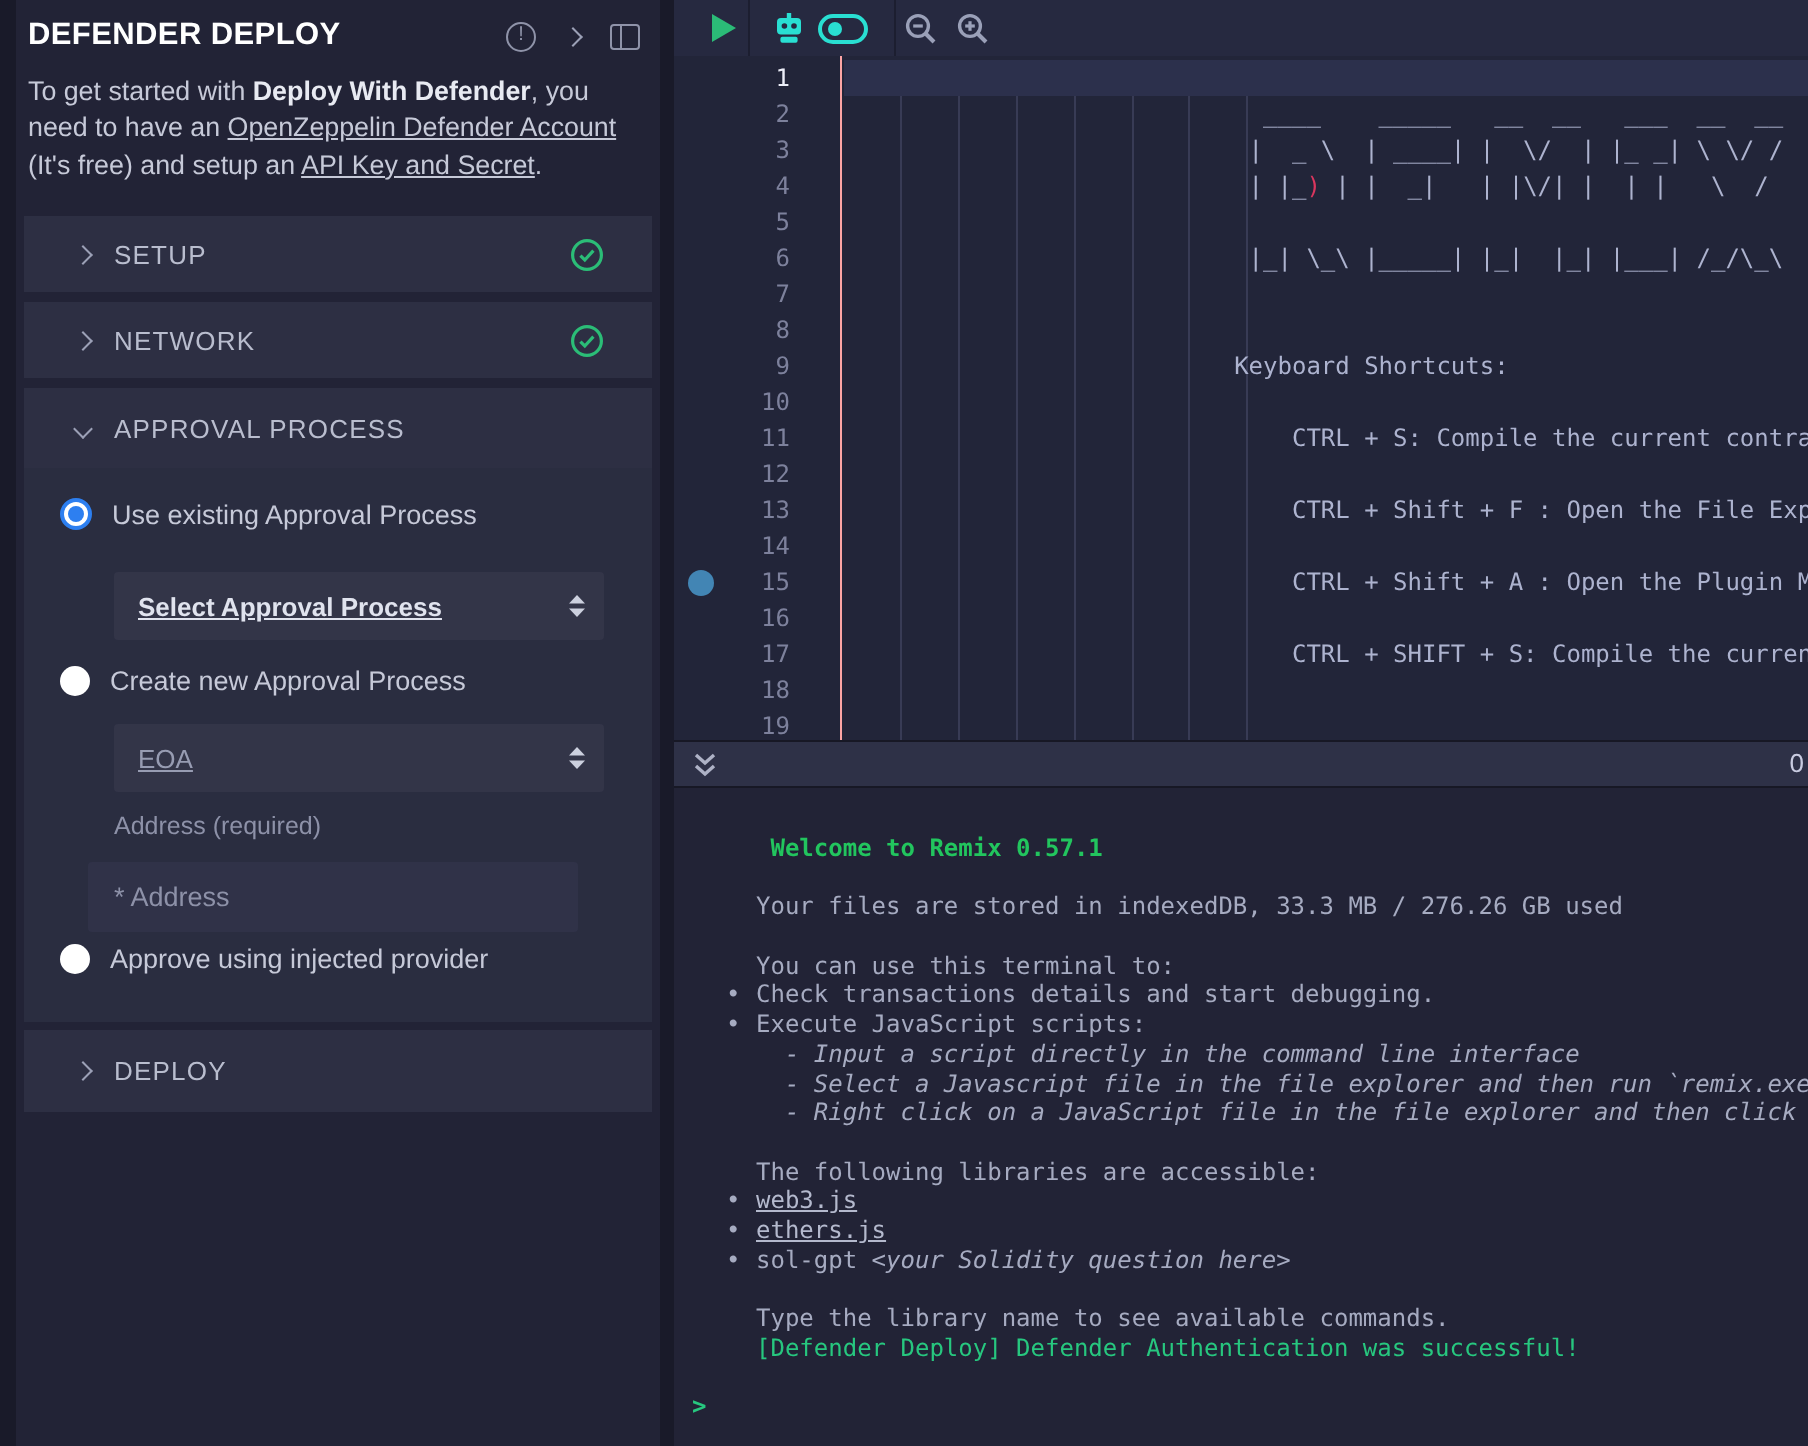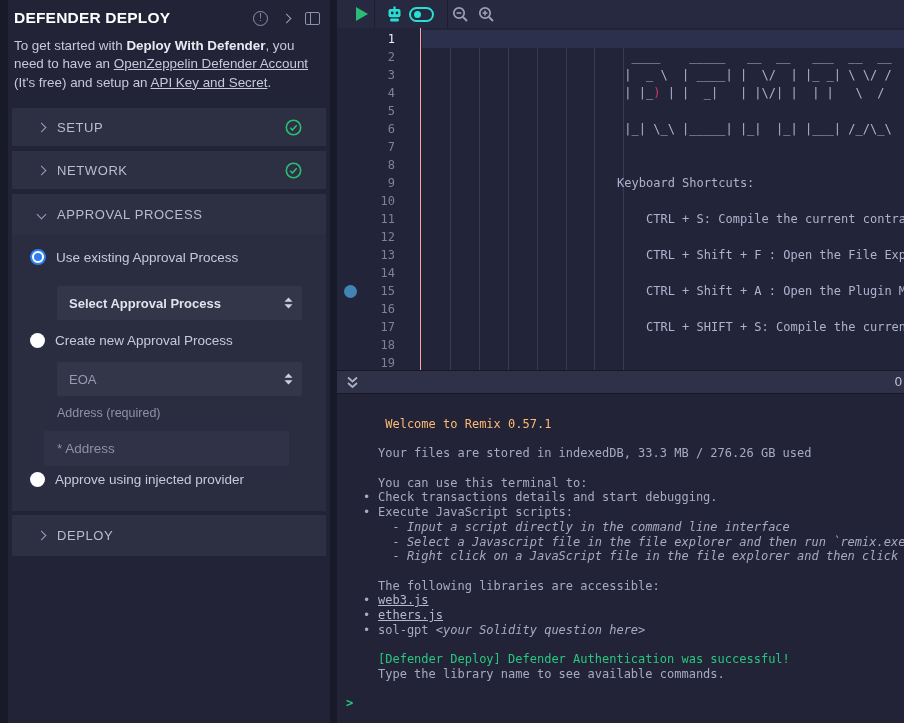--- a/index.html
+++ b/index.html
@@ -40,21 +40,21 @@
               background:#fff; position:relative; flex:0 0 auto; }
   .radio-on::after { content:""; position:absolute; left:2px; top:2px; width:8px; height:8px;
                      border-radius:50%; background:#2d7ff0; }
   .radio-off { width:15px; height:15px; border-radius:50%; background:#ffffff; flex:0 0 auto; }
   .radio-label { margin-left:10px; font-size:13.5px; color:#c6c9d8; }
   #opt1 { top:15px; } #opt2 { top:99px; } #opt3 { top:238px; }
 
   .selectbox { position:absolute; left:45px; width:245px; height:34px; background:#333548;
                border-radius:2px; display:flex; align-items:center; cursor:pointer; }
   #select-existing { top:52px; } #select-type { top:128px; }
-  .selectbox .val { margin-left:12px; font-size:13px; }
+  .selectbox .val { margin-left:12px; font-size:13px;text-decoration:underline; }
   #select-existing .val { font-weight:bold; color:#e0e3ee; }
   #select-type .val { color:#979cb2; }
   .selectbox svg { margin-left:auto; margin-right:9px; }
 
   .field-label { position:absolute; left:45px; top:172px; font-size:12.5px; color:#8d91a8; }
   .addr-input { position:absolute; left:32px; top:197px; width:245px; height:35px; background:#303248;
                 border:none; border-radius:2px; padding-left:13px; font-size:13.5px; color:#c6c9d8;
                 font-family:"Liberation Sans",sans-serif; outline:none; }
   .addr-input::placeholder { color:#8d91a8; }
 
@@ -87,21 +87,21 @@
   .term-bar { position:absolute; left:337px; top:370px; width:567px; height:24px; background:#2e3147;
               border-top:1px solid #171825; border-bottom:1px solid #171825; }
   .term-bar .badge { position:absolute; right:2px; top:3px; font-size:13px; color:#c8cbe0;
                      font-family:"Liberation Sans",sans-serif; }
   .term-chev { position:absolute; left:9px; top:5px; cursor:pointer; }
   .terminal { position:absolute; left:337px; top:394px; width:567px; height:329px; background:#222336;
               overflow:hidden; font-family:"DejaVu Sans Mono",monospace; font-size:12px; color:#a6abc1; }
   .tlines { padding:23px 0 0 41px; }
   .tline { position:relative; height:14.7px; line-height:14.7px; white-space:pre; }
   .tline .bullet { position:absolute; left:-15px; color:#a6abc1; }
-  .tline .b { font-weight:normal; color:#fdba74; }
+  .tline .b { font-weight:bold; color:#22c55e; }
   .tline .i { font-style:italic; }
   .tline .lnk { text-decoration:underline; cursor:pointer; color:#b4b9cd; }
   .tline .grn { color:#27c77f; }
   .t-prompt { margin-left:-32px; color:#27c77f; font-weight:bold; }
 </style>
 </head>
 <body>
 
 <div class="app">
 
@@ -279,20 +279,20 @@
         <div class="tline"><span class="bullet">•</span><span>Execute JavaScript scripts:</span></div>
         <div class="tline"><span class="i">  - Input a script directly in the command line interface</span></div>
         <div class="tline"><span class="i">  - Select a Javascript file in the file explorer and then run `remix.execute()` or `remix.exeCurrent()`</span></div>
         <div class="tline"><span class="i">  - Right click on a JavaScript file in the file explorer and then click `Run`</span></div>
         <div class="tline"></div>
         <div class="tline"><span>The following libraries are accessible:</span></div>
         <div class="tline"><span class="bullet">•</span><span class="lnk">web3.js</span></div>
         <div class="tline"><span class="bullet">•</span><span class="lnk">ethers.js</span></div>
         <div class="tline"><span class="bullet">•</span><span>sol-gpt </span><span class="i">&lt;your Solidity question here&gt;</span></div>
         <div class="tline"></div>
+        <div class="tline"><span>Type the library name to see available commands.</span></div>
         <div class="tline"><span class="grn">[Defender Deploy] Defender Authentication was successful!</span></div>
-        <div class="tline"><span>Type the library name to see available commands.</span></div>
         <div class="tline"></div>
         <div class="tline t-prompt">&gt;</div>
       </div>
   </div>
 
 </div>
 
 </body></html>

